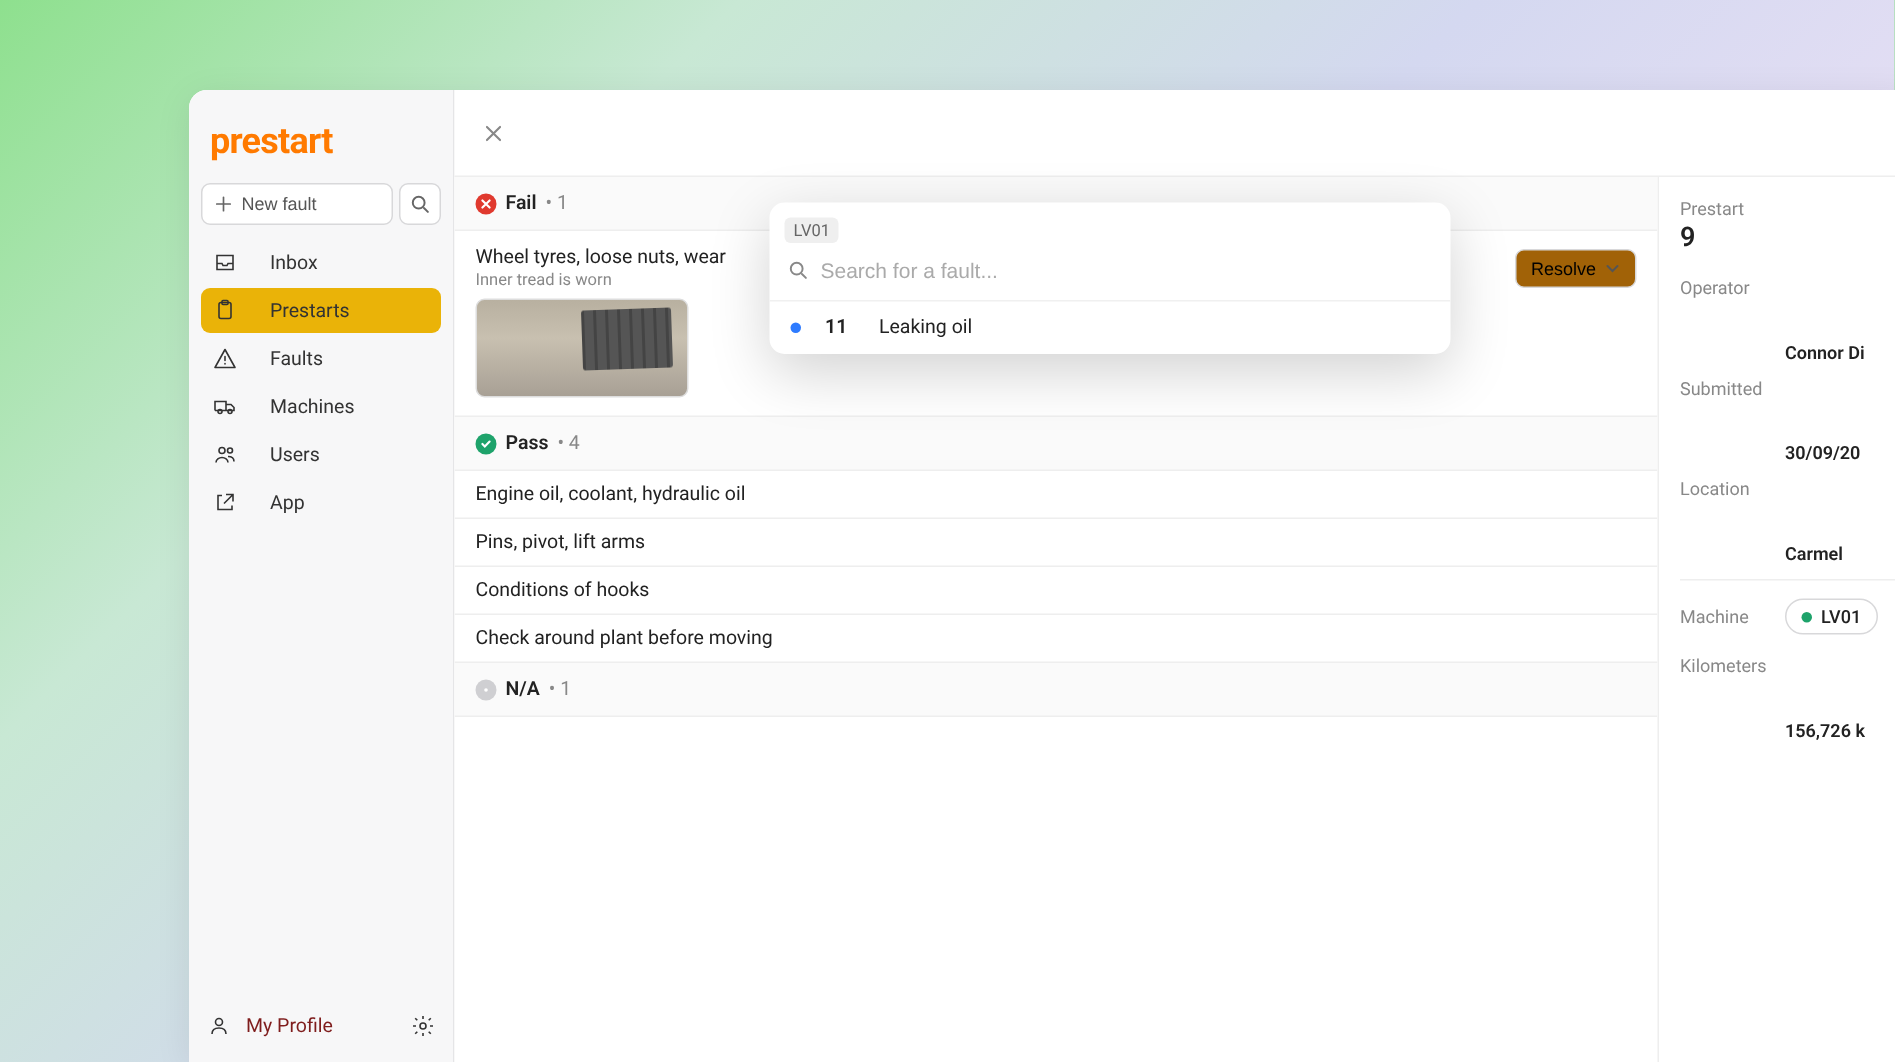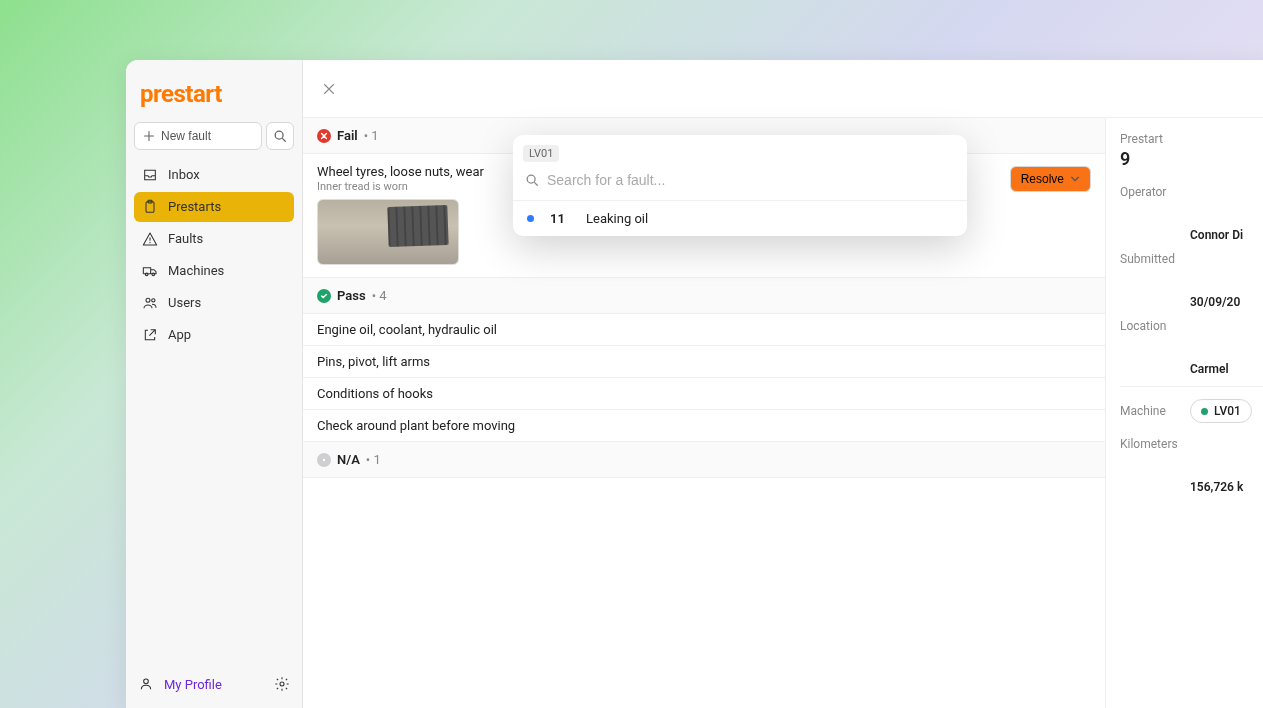--- a/index.html
+++ b/index.html
@@ -64,37 +64,38 @@
   background: #fff;
   border-radius: 6px;
   display: flex;
   align-items: center;
   justify-content: center;
   cursor: pointer;
 }
 .nav { display: flex; flex-direction: column; gap: 2px; }
 .nav-item {
   display: flex;
-  gap: 10px;
+  align-items: center;
+  gap: 22px;
   padding: 7px 8px;
   border-radius: 6px;
   color: #333;
   cursor: pointer;
   font-size: 13px;
 }
 .nav-item.active { background: #eab308; }
 .nav-item svg { width: 16px; height: 16px; flex-shrink: 0; }
 .sidebar-spacer { flex: 1; }
 .sidebar-footer {
   display: flex;
   align-items: center;
   justify-content: space-between;
   padding: 6px 4px;
 }
-.profile-link { display: flex; align-items: center; gap: 10px; font-size: 13px; color: #6d28d9; cursor: pointer; }
+.profile-link { display: flex; align-items: center; gap: 10px; font-size: 13px; color: #7f1d1d; cursor: pointer; }
 
 .main { flex: 1; display: flex; flex-direction: column; background: #fff; position: relative; min-width: 0; }
 .main-header {
   height: 58px;
   border-bottom: 1px solid #eee;
   display: flex;
   align-items: center;
   padding: 0 14px;
 }
 .close-btn {
@@ -153,21 +154,21 @@
   background:
     repeating-linear-gradient(90deg, #444 0 2px, #555 2px 8px);
   border-radius: 2px;
   transform: rotate(-2deg);
   filter: blur(0.3px);
 }
 .resolve-btn {
   position: absolute;
   right: 14px; top: 12px;
   border: 1px solid #d8d8da;
-  background: #f97316;
+  background: #a16207;
   border-radius: 6px;
   padding: 5px 10px;
   font-size: 12px;
   display: flex; align-items: center; gap: 6px;
   cursor: pointer;
 }
 
 .detail-col {
   width: 170px;
   padding: 14px 0 14px 14px;

